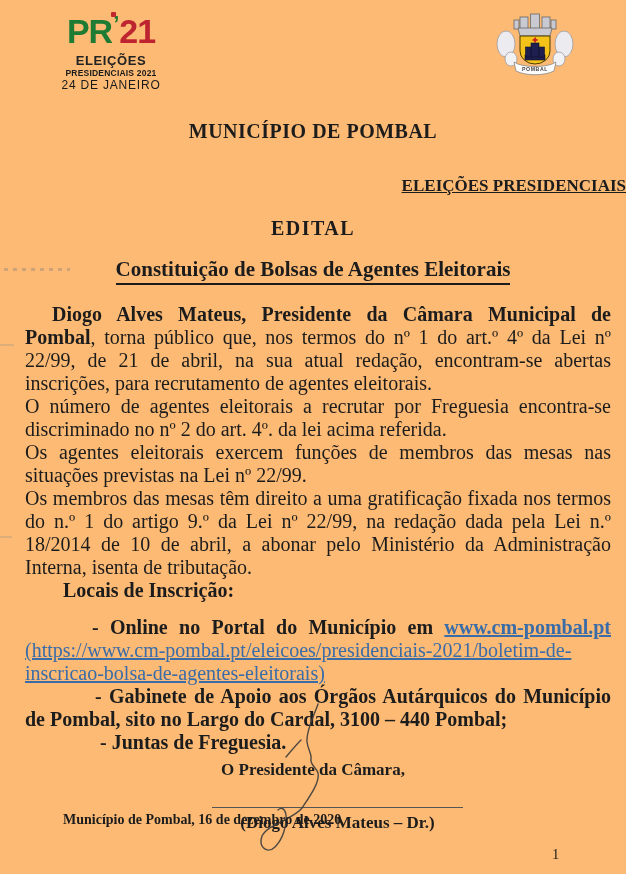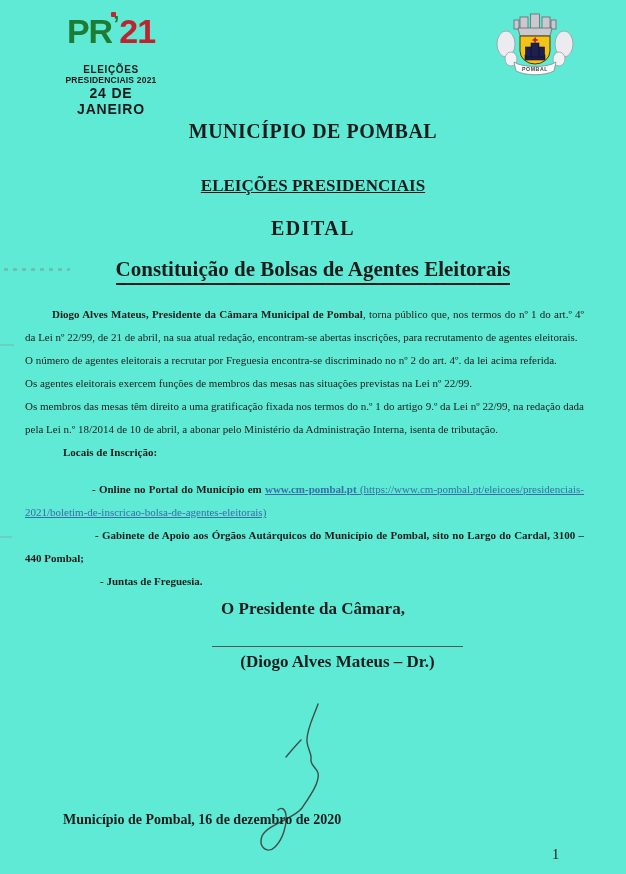--- a/index.html
+++ b/index.html
@@ -1,46 +1,46 @@
 <!DOCTYPE html>
 <html><head>
 <meta charset="utf-8">
 <style>
   html,body{margin:0;padding:0;background:#888;}
   .page{
     position:relative;
     width:626px;height:874px;
     margin:0 auto;
-    background:#5eead4;
+    background:#fdba74;
     font-family:"Liberation Serif", serif;
     color:#1c1c1c;
     overflow:hidden;
   }
   .b{font-weight:bold;}
   
   .header{position:relative;height:96px;}
   .logo{position:absolute;left:55px;top:14px;width:112px;text-align:center;font-family:"Liberation Sans",sans-serif;}
   .wordmark{position:relative;font-weight:800;font-size:34px;line-height:34px;letter-spacing:-1px;white-space:nowrap;}
   .wordmark .pr{color:#1e7b33;}
   .wordmark .apos{color:#1e7b33;font-size:22px;vertical-align:top;line-height:20px;margin:0 1px;}
   .wordmark .y21{color:#bd2430;}
   .reddot{position:absolute;left:56px;top:-2px;width:5px;height:5px;background:#c1272d;border-radius:1px;}
-  .logo-sub1{margin-top:16px;font-size:10px;font-weight:600;letter-spacing:.6px;color:#222;}
+  .logo-sub1{margin-top:5px;font-size:13px;font-weight:600;letter-spacing:.6px;color:#222;}
   .logo-sub2{font-size:8.5px;font-weight:800;letter-spacing:.2px;color:#1a1a1a;}
-  .logo-sub3{font-size:14px;font-weight:700;letter-spacing:.8px;color:#1a1a1a;}
+  .logo-sub3{font-size:12px;font-weight:400;letter-spacing:.8px;color:#1a1a1a;}
   .crest{position:absolute;left:494px;top:6px;width:82px;height:76px;}
   
   .title{margin-top:24px;text-align:center;font-weight:bold;font-size:20px;letter-spacing:.5px;}
-  .subtitle{margin-top:32px;text-align:center;font-weight:bold;font-size:17px;line-height:21px;}
+  .subtitle{margin-top:32px;text-align:right;font-weight:bold;font-size:17px;line-height:21px;}
   .subtitle .sub-line{text-decoration:underline;}
   .edital{margin-top:21px;text-align:center;font-weight:bold;font-size:20px;letter-spacing:1.5px;}
   .heading-wrap{margin-top:17px;text-align:center;}
   .heading{display:inline-block;font-weight:bold;font-size:21px;border-bottom:2px solid #1c1c1c;padding-bottom:1px;}
   
-  .body{margin-top:18px;padding:0 42px 0 25px;font-size:11px;line-height:23px;}
+  .body{margin-top:18px;padding:0 15px 0 25px;font-size:20px;line-height:23px;}
   .body p{margin:0;text-align:justify;}
   .p-indent{text-indent:27px;}
   .p-locais{text-indent:38px;}
   .gap{height:14px;}
   .p-online{text-indent:67px;}
   .p-gabinete{text-indent:70px;}
   .p-juntas{text-indent:75px;}
   .link{color:#3a6ca8;text-decoration:underline;cursor:pointer;}
   
   .sig-role{margin-top:6px;text-align:center;font-weight:bold;font-size:17px;}

